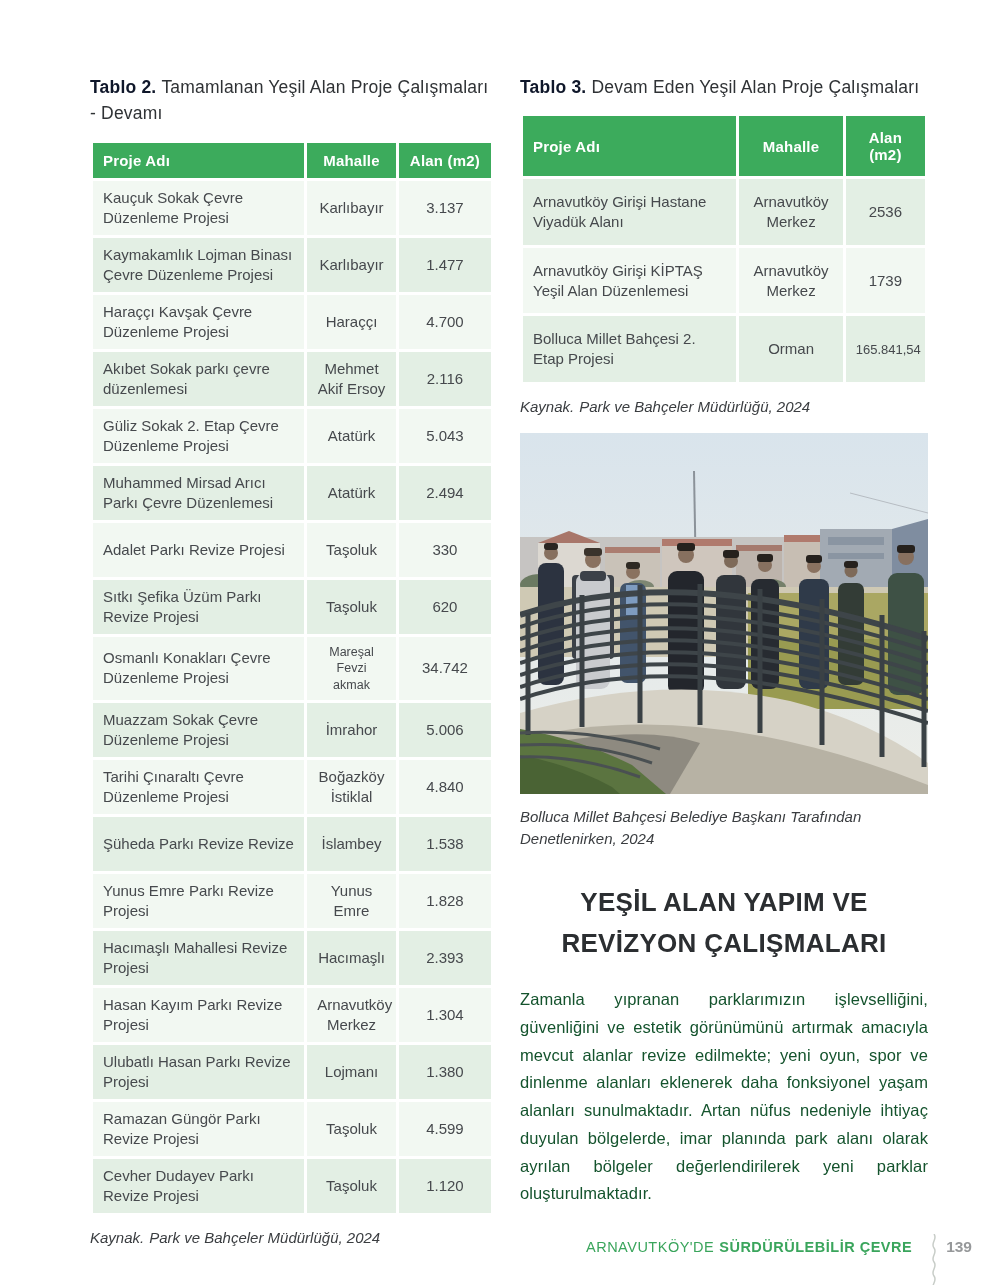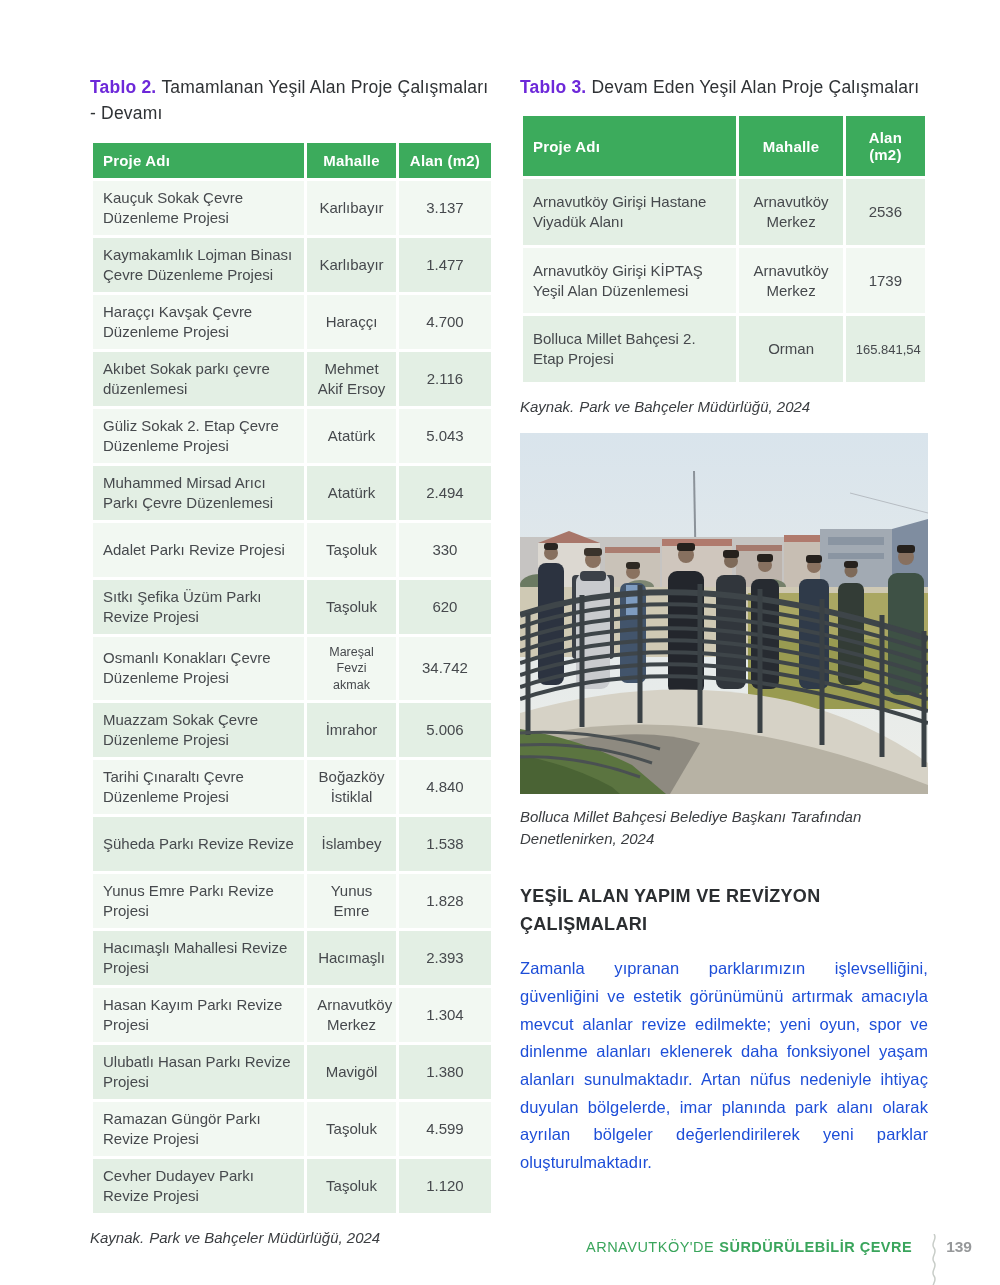--- a/index.html
+++ b/index.html
@@ -4,21 +4,21 @@
 <style>
   html,body{margin:0;padding:0;}
   body{
     width:1000px;height:1285px;background:#ffffff;position:relative;overflow:hidden;
     font-family:"Liberation Sans", sans-serif;color:#3e4144;
   }
   .col-left{position:absolute;left:90px;top:74px;width:404px;}
   .col-right{position:absolute;left:520px;top:74px;width:408px;}
 
   .tbl-title{font-size:17.5px;line-height:1.5;color:#2f3235;margin:0 0 13px 0;letter-spacing:.2px;}
-  .tbl-title .t-label{font-weight:bold;margin-right:5px;color:#6d28d9;}
+  .tbl-title .t-label{font-weight:bold;margin-right:5px;color:#0f172a;}
 
   table{width:100%;border-collapse:separate;border-spacing:3px;table-layout:fixed;}
   th{background:#3cab5c;color:#ffffff;font-size:15px;font-weight:bold;padding:9px 10px;letter-spacing:.2px;}
   td{font-size:15px;color:#46494d;padding:7px 10px;vertical-align:middle;line-height:1.32;}
   tr.light td{background:#f2f8f2;}
   tr.dark td{background:#e3efe4;}
   th.col0, td.cell-proje{text-align:left;}
   th.col1, th.col2, td.cell-mahalle, td.cell-alan{text-align:center;}
   td.small{font-size:12.5px;}
   td.cell-alan.small{font-size:13px;}
@@ -31,22 +31,22 @@
   #table3 th:nth-child(3), #table3 td:nth-child(3){width:18%;}
   #table3 th{padding:10px;height:40px;vertical-align:middle;}
   #table3 td{padding:13px 10px;}
 
   .kaynak{font-size:15px;font-style:italic;color:#3a3d40;margin-top:13px;}
   .kaynak .k-label{font-weight:normal;margin-right:5px;}
 
   .photo-wrap{margin-top:18px;width:408px;height:361px;overflow:hidden;}
   .photo-caption{font-size:15px;font-style:italic;line-height:1.45;color:#3a3d40;margin-top:12px;}
 
-  .section-heading{font-size:18px;font-weight:bold;color:#2b2e31;line-height:1.6;letter-spacing:.3px;margin-top:32px;}
-  .section-body{font-size:16.5px;line-height:1.68;text-align:justify;color:#1d4ed8;margin-top:16px;letter-spacing:.1px;}
+  .section-heading{font-size:26px;font-weight:bold;color:#2b2e31;line-height:1.6;letter-spacing:.3px;margin-top:32px;text-align:center;}
+  .section-body{font-size:16.5px;line-height:1.68;text-align:justify;color:#14532d;margin-top:16px;letter-spacing:.1px;}
 
   .footer{position:absolute;top:1234px;right:28px;display:flex;align-items:center;text-align:right;}
   .footer-text{color:#3aa55c;font-size:14.5px;letter-spacing:.5px;white-space:nowrap;}
   .footer-text .f-bold{font-weight:bold;margin-left:5px;}
   .squiggle-box{width:18px;height:26px;overflow:visible;margin:0 6px 0 10px;}
   .page-num{color:#96989a;font-size:15.5px;font-weight:bold;}
 </style>
 </head>
 <body>
 
@@ -131,21 +131,21 @@
           <td class="cell-mahalle">Hacımaşlı</td>
           <td class="cell-alan">2.393</td>
         </tr>
         <tr class="light">
           <td class="cell-proje">Hasan Kayım Parkı Revize Projesi</td>
           <td class="cell-mahalle">Arnavutköy Merkez</td>
           <td class="cell-alan">1.304</td>
         </tr>
         <tr class="dark">
           <td class="cell-proje">Ulubatlı Hasan Parkı Revize Projesi</td>
-          <td class="cell-mahalle">Mavigöl</td>
+          <td class="cell-mahalle">Lojmanı</td>
           <td class="cell-alan">1.380</td>
         </tr>
         <tr class="light">
           <td class="cell-proje">Ramazan Güngör Parkı Revize Projesi</td>
           <td class="cell-mahalle">Taşoluk</td>
           <td class="cell-alan">4.599</td>
         </tr>
         <tr class="dark">
           <td class="cell-proje">Cevher Dudayev Parkı Revize Projesi</td>
           <td class="cell-mahalle">Taşoluk</td>

